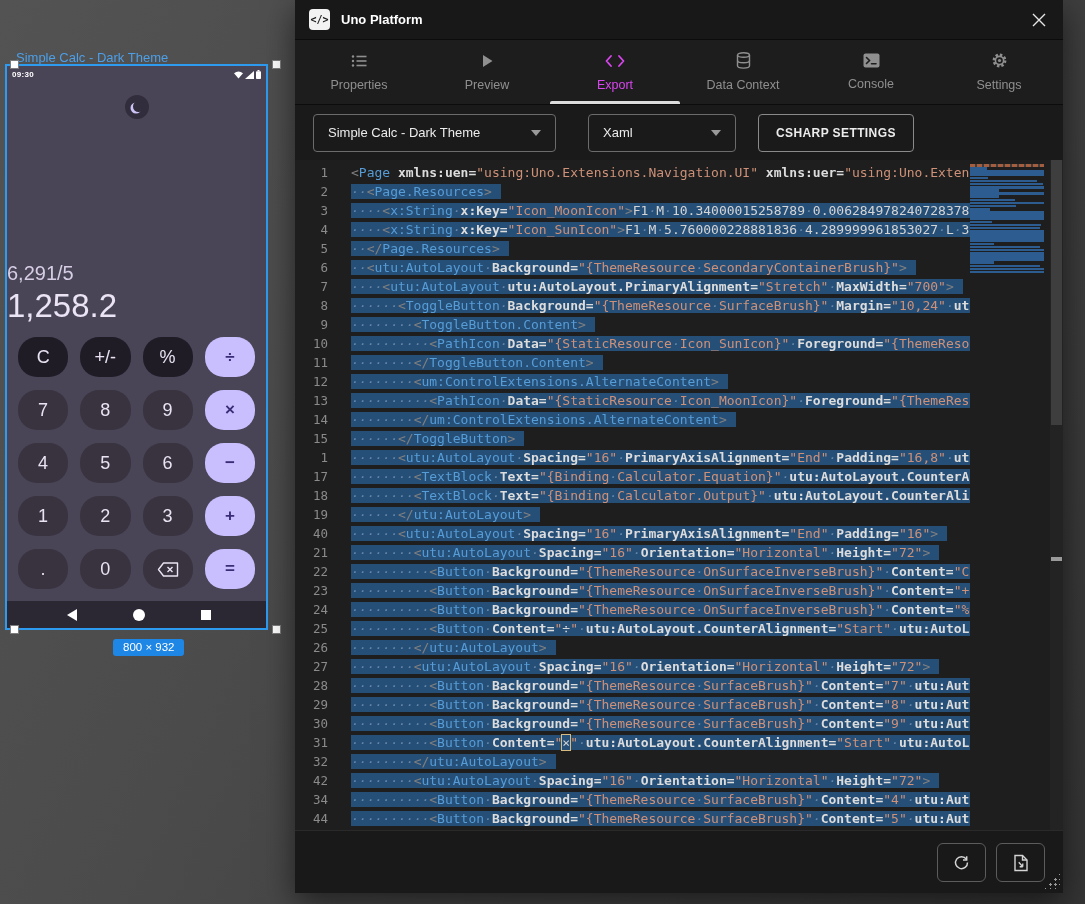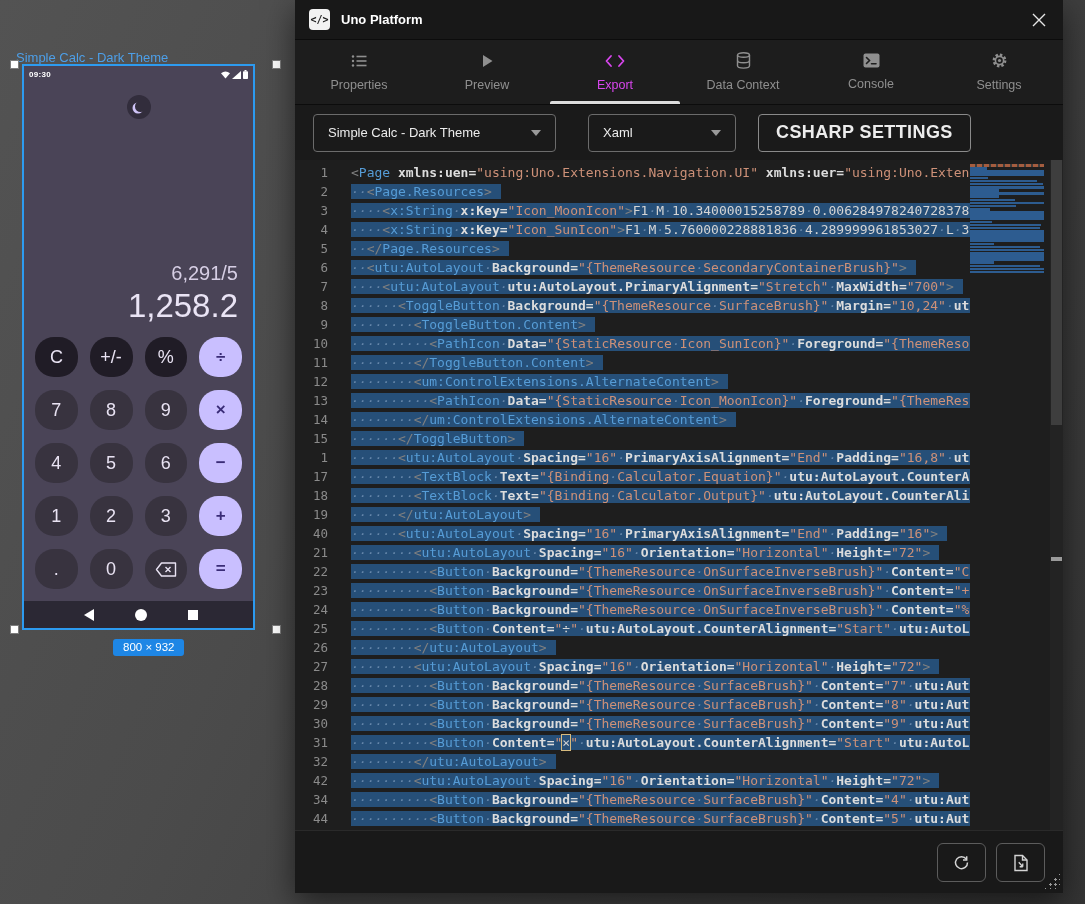--- a/index.html
+++ b/index.html
@@ -2,31 +2,31 @@
 <html><head>
 <meta charset="utf-8">
 <style>
   * { margin:0; padding:0; box-sizing:border-box; }
   body { font-family:"Liberation Sans", sans-serif; }
   .stage { position:relative; width:1085px; height:904px; overflow:hidden;
            background: linear-gradient(115deg,#535353 0%,#4b4b4b 35%,#424242 60%,#343434 100%); }
 
   
   .device-title { position:absolute; left:16px; top:50px; font-size:13px; color:#4d9fe8; }
-  .frame { position:absolute; left:22px; top:64px; width:233px; height:566px;
+  .frame { position:absolute; left:5px; top:64px; width:263px; height:566px;
            border:2px solid #2d9bf0; background:#4a4457; display:flex; flex-direction:column; }
   .statusbar { height:17px; display:flex; align-items:center; padding:0 5px; color:#fff; }
   .sb-time { font-size:8px; font-weight:bold; letter-spacing:.3px; }
   .sb-icons { margin-left:auto; display:flex; align-items:center; gap:2px; }
   .screen { flex:1; display:flex; flex-direction:column; }
   .theme-toggle { width:24px; height:24px; border-radius:50%; background:#322d3c; margin:12px auto 0;
                   position:relative; }
   .moon { position:absolute; left:8px; top:6px; width:11px; height:11px; border-radius:50%;
           box-shadow:-2.5px 1.5px 0 0 #cfc3f7; }
-  .display { margin-top:auto; text-align:right; padding-right:15px; }
+  .display { margin-top:auto; text-align:left; padding-right:15px; }
   .equation { font-size:20px; color:#d6cee4; }
   .output { font-size:33px; color:#eae4f5; margin-top:2px; margin-bottom:10px; }
   .keypad { padding:2px 11px 12px; display:grid; grid-template-columns:repeat(4,1fr);
             gap:13px 12px; }
   .key { height:40px; border-radius:19px; border:none; font-size:18px; display:flex;
          align-items:center; justify-content:center; color:#e9e3f3; cursor:pointer;
          font-family:"Liberation Sans",sans-serif; }
   .key.dark { background:#201c26; }
   .key.num  { background:#38333f; }
   .key.accent { background:#c9bfff; color:#3a2c77; font-weight:bold; font-size:17px; }
@@ -57,21 +57,21 @@
   .tab.active::after { content:""; position:absolute; bottom:0; left:50%; transform:translateX(-50%);
                        width:130px; height:3px; background:#dcdcdc; border-radius:2px 2px 0 0; }
   .toolbar { height:55px; background:#1a1a1a; display:flex; align-items:center; padding:0 18px; gap:22px; }
   .select { height:38px; border:1px solid #6b6b6b; border-radius:4px; background:transparent;
             color:#ececec; font-size:13px; display:flex; align-items:center; padding:0 14px; cursor:pointer; }
   .select .caret { width:0; height:0; border-left:5px solid transparent; border-right:5px solid transparent;
                    border-top:6px solid #9a9a9a; margin-left:auto; }
   .sel-theme { width:243px; }
   .sel-format { width:148px; margin-left:10px; }
   .btn-outline { height:38px; border:1px solid #8a8a8a; border-radius:4px; background:transparent;
-                 color:#ececec; font-size:18px; font-weight:bold; letter-spacing:.4px; padding:0 17px;
+                 color:#ececec; font-size:12px; font-weight:bold; letter-spacing:.4px; padding:0 17px;
                  cursor:pointer; font-family:"Liberation Sans",sans-serif; }
 
   
   .editor { height:670px; display:flex; background:#1e1e1e; overflow:hidden; position:relative; }
   .gutter { width:46px; padding-top:5px; flex:none; }
   .ln { height:19px; line-height:19px; text-align:right; padding-right:13px; color:#8b8b8b;
         font:12.5px "DejaVu Sans Mono",monospace; }
   .code { flex:1; padding-top:5px; padding-left:10px; overflow:hidden; }
   .line { height:19px; line-height:19px; white-space:pre; font:13px "DejaVu Sans Mono",monospace; }
   .selbg { background:#264f78; display:inline-block; padding-right:9px; }

